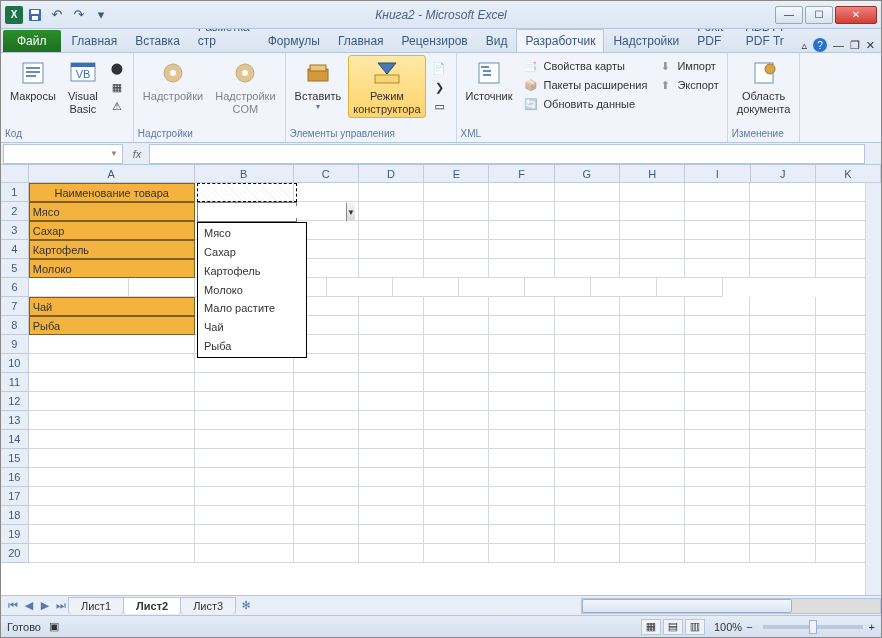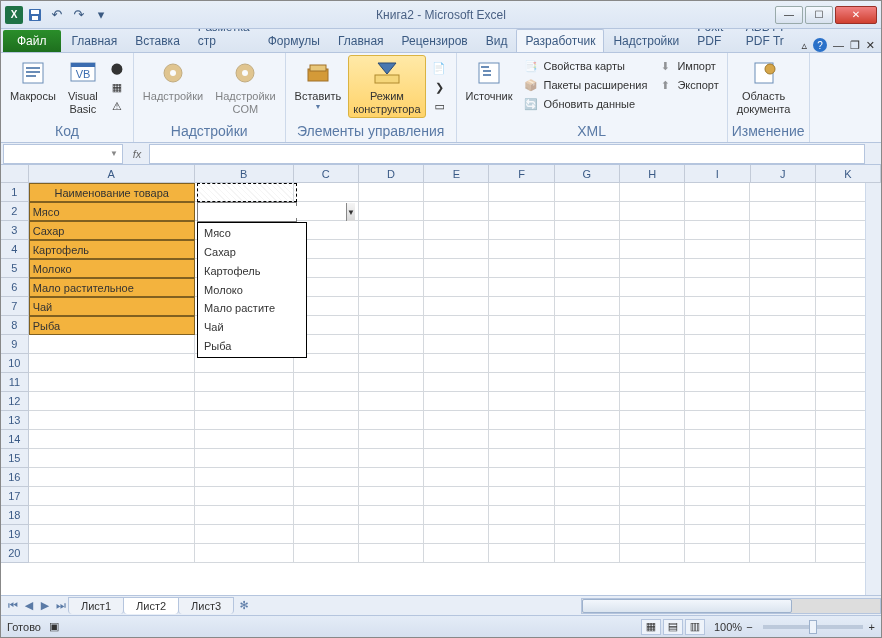--- a/index.html
+++ b/index.html
@@ -2,36 +2,36 @@
 <html><head>
 <meta charset="utf-8">
 <style>
 * { box-sizing: border-box; margin: 0; padding: 0; font-family: "Segoe UI", Tahoma, sans-serif; font-size: 11px; color: #333; }
 body { background: #fff; width: 882px; height: 638px; overflow: hidden; display: flex; flex-direction: column; border: 1px solid #888; }
 
 .titlebar { height: 28px; background: linear-gradient(#e8eff8,#dce6f4); display: flex; align-items: center; padding: 0 4px; border-bottom: 1px solid #b5c5de; position: relative; }
 .qat { display: flex; align-items: center; gap: 2px; }
 .qat-btn { width: 20px; height: 20px; display: flex; align-items: center; justify-content: center; border-radius: 2px; font-size: 13px; color: #3b5a82; }
 .excel-icon { width: 18px; height: 18px; background: #1f7246; display:flex; align-items:center; justify-content:center; color:#fff; font-weight:bold; font-size:10px; border-radius:2px; }
-.title-text { position: absolute; left: 50%; transform: translateX(-50%); font-size: 12px; color: #4a6184; }
+.title-text { position: absolute; left: 50%; transform: translateX(-50%); font-size: 12px; color: #4a6184; font-style: italic; }
 .win-buttons { margin-left: auto; display: flex; }
 .win-btn { width: 28px; height: 18px; border: 1px solid #9aa; background: linear-gradient(#f5f9fe,#d8e2ef); display:flex;align-items:center;justify-content:center; border-radius:2px; margin-left:2px; font-size:10px; }
 .win-btn.close { background: linear-gradient(#f08080,#d04030); color:#fff; border-color:#993028; width:42px;}
 
 .tabrow { height: 24px; background: linear-gradient(#e4ecf7,#dae4f1); display:flex; align-items:flex-end; padding-left:2px; border-bottom:1px solid #b5c5de;}
 .file-tab { background: linear-gradient(#2a8e2a,#1e6f1e); color:#fff; padding:4px 14px; font-size:12px; border-radius:2px 2px 0 0; margin-right:2px; }
 .tab { padding: 4px 8px; font-size: 12px; color:#3b5a82; border: 1px solid transparent; border-bottom: none; }
 .tab.active { background:#f1f5fb; border-color:#b5c5de; border-radius:2px 2px 0 0; }
 .tab-extra { margin-left:auto; display:flex; align-items:center; gap:6px; padding-right:6px; color:#3b5a82;}
 .help-circle { width:14px; height:14px; background:#2a71c9; border-radius:50%; color:#fff; display:flex;align-items:center;justify-content:center; font-size:10px;}
 
 .ribbon { height: 90px; background:#f1f5fb; border-bottom:1px solid #b5c5de; display:flex; }
 .group { border-right:1px solid #cdd9ea; display:flex; flex-direction:column; padding:2px 4px; }
 .group-body { flex:1; display:flex; align-items:flex-start; gap:2px; }
-.group-label { text-align:center; font-size:14px; color:#5a7aa6; padding:1px 0; }
+.group-label { font-size:10px; color:#5a7aa6; padding:1px 0; }
 .big-btn { display:flex; flex-direction:column; align-items:center; justify-content:center; padding:2px 4px; border:1px solid transparent; border-radius:3px; min-width:40px; text-align:center; line-height:1.15; }
 .big-btn.active { background: linear-gradient(#ffe9a7,#ffd36a); border-color:#dab342;align-items:center; }
 .big-btn .bicon { width:30px; height:30px; display:flex; align-items:center; justify-content:center; margin-bottom:2px; }
 .small-list { display:flex; flex-direction:column; gap:1px; }
 .small-btn { display:flex; align-items:center; gap:4px; padding:1px 4px; color:#3b5a82; }
 .small-btn .sicon { width:16px; height:16px; display:inline-flex; align-items:center; justify-content:center; }
 .small-btn.disabled { color:#9ca6b4; }
 .small-btn.disabled .sicon { opacity:0.5; }
 
 .namebar { height:22px; background:#e8eef7; border-bottom:1px solid #b5c5de; display:flex; align-items:center; }
@@ -55,21 +55,21 @@
 .combo-sel { width:100px; height:20px; border:1px solid #7a7a7a; background:#fff; display:flex; align-items:center; }
 .combo-sel input { flex:1; border:none; outline:none; padding:0 3px; font-size:11px; }
 .combo-btn { width:16px; height:18px; background:linear-gradient(#f5f5f5,#d8d8d8); border-left:1px solid #888; display:flex; align-items:center; justify-content:center; font-size:8px;}
 .marching { position:absolute; left:196px; top:18px; width:100px; height:19px; border:1.5px dashed #000; pointer-events:none; background:repeating-linear-gradient(45deg,transparent,transparent 3px,rgba(0,0,0,0.04) 3px,rgba(0,0,0,0.04) 4px);}
 .combo-list { position:absolute; left:196px; top:57px; width:110px; background:#fff; border:1px solid #000; padding:1px 0; }
 .combo-list div { padding:2px 6px; line-height:1.35; }
 
 .sheetbar { height:20px; background:#e8eef7; border-top:1px solid #b5c5de; display:flex; align-items:center; padding-left:4px; }
 .nav-arrow { width:16px; height:16px; display:flex; align-items:center; justify-content:center; color:#5a7aa6; }
 .sheet-tab { background:#eef2f8; border:1px solid #b5c5de; border-bottom:none; padding:2px 12px; margin-left:-1px; border-radius:0 0 4px 4px;}
-.sheet-tab.active { background:#fff; font-weight:normal;}
+.sheet-tab.active { background:#fff; font-weight:bold;}
 .hscroll { margin-left:auto; width:300px; height:16px; background:#ddd; border:1px solid #b5c5de; display:flex;}
 .hscroll .thumb{ width:210px; background:linear-gradient(#f2f6fc,#dbe4ef); border:1px solid #9db1cc; border-radius:2px;}
 
 .status { height:22px; background:linear-gradient(#e4ecf7,#d6e0ef); border-top:1px solid #b5c5de; display:flex; align-items:center; padding:0 6px; color:#3b578a;}
 .status .sp{flex:1;}
 .view-btn { width:20px; height:16px; border:1px solid #b5c5de; background:#eef3fa; margin:0 1px; display:flex; align-items:center; justify-content:center;}
 .zoom-slider { width:100px; height:4px; background:#bcc9db; margin:0 6px; position:relative;}
 .zoom-slider .thumb{ width:8px; height:14px; background:#eef3fa; border:1px solid #9db1cc; position:absolute; left:46px; top:-5px;}
 .vscroll { position:absolute; right:0; top:18px; bottom:0; width:16px; background:#e8eef7; border-left:1px solid #cdd9ea;}
 svg { display:block; }
@@ -367,21 +367,20 @@
         <div class="cell colO"></div>
         <div class="cell colO"></div>
         <div class="cell colO"></div>
         <div class="cell colO"></div>
         <div class="cell colO"></div>
         <div class="cell colO"></div>
         <div class="cell colO"></div>
       </div>
       <div class="row">
         <div class="rh">6</div>
-        <div class="cell colA orange-cell">Мало растительное</div>
         <div class="cell colB"></div>
         <div class="cell colO"></div>
         <div class="cell colO"></div>
         <div class="cell colO"></div>
         <div class="cell colO"></div>
         <div class="cell colO"></div>
         <div class="cell colO"></div>
         <div class="cell colO"></div>
         <div class="cell colO"></div>
         <div class="cell colO"></div>

